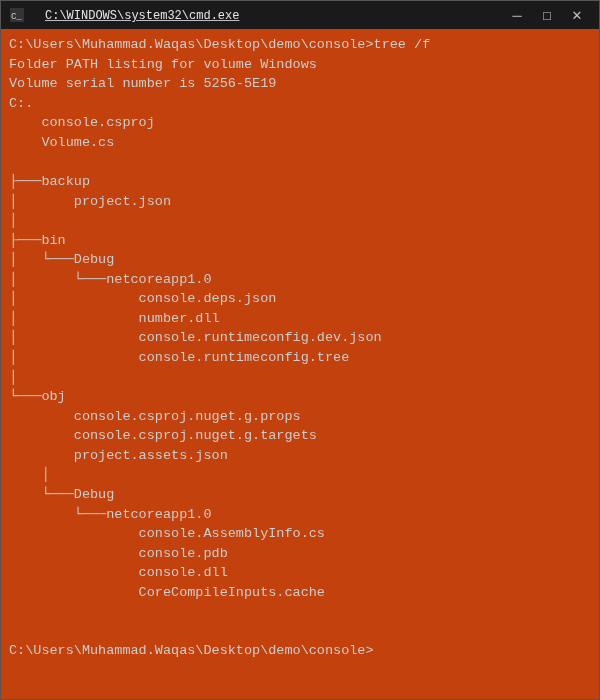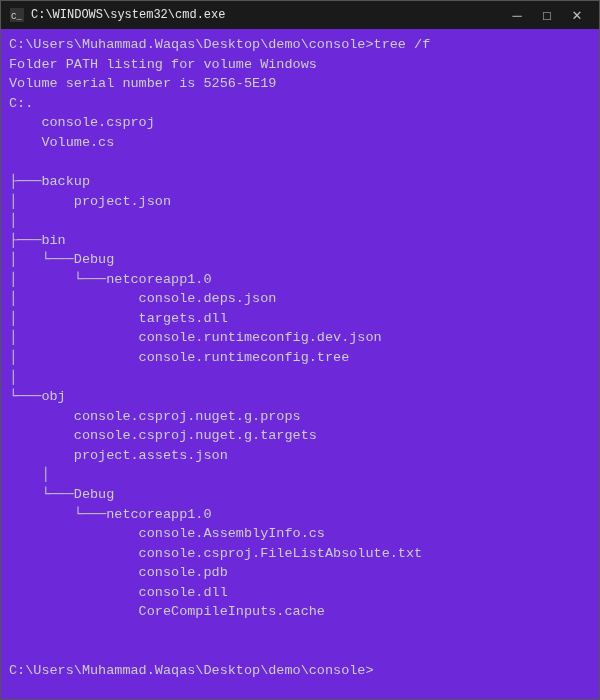--- a/index.html
+++ b/index.html
@@ -31,22 +31,23 @@
       display: flex;
       align-items: center;
       justify-content: space-between;
       padding: 0 8px;
       flex-shrink: 0;
       user-select: none;
     }
 
     .title-bar-left {
       display: flex;
-      align-items: center;
-      gap: 6px;
+      align-items: flex-end;
+      gap: 20px;
+      text-decoration: underline;
     }
 
     .title-bar-icon {
       width: 16px;
       height: 16px;
       display: flex;
       align-items: center;
       justify-content: center;
       font-size: 12px;
     }
@@ -68,21 +69,21 @@
       border: none;
       color: #c0c0c0;
       font-size: 13px;
       cursor: pointer;
       display: flex;
       align-items: center;
       justify-content: center;
     }
 
     .console-body {
-      background: #6d28d9;
+      background: #c2410c;
       color: #cccccc;
       flex: 1;
       padding: 6px 8px;
       font-size: 13.5px;
       line-height: 1.45;
       overflow-y: auto;
       overflow-x: hidden;
     }
 
     .console-body::-webkit-scrollbar {
@@ -134,33 +135,32 @@
       <div class="line">    console.csproj</div>
       <div class="line">    Volume.cs</div>
       <div class="line">&nbsp;</div>
       <div class="line">├───backup</div>
       <div class="line">│       project.json</div>
       <div class="line">│   </div>
       <div class="line">├───bin</div>
       <div class="line">│   └───Debug</div>
       <div class="line">│       └───netcoreapp1.0</div>
       <div class="line">│               console.deps.json</div>
-      <div class="line">│               targets.dll</div>
+      <div class="line">│               number.dll</div>
       <div class="line">│               console.runtimeconfig.dev.json</div>
       <div class="line">│               console.runtimeconfig.tree</div>
       <div class="line">│   </div>
       <div class="line">└───obj</div>
       <div class="line">        console.csproj.nuget.g.props</div>
       <div class="line">        console.csproj.nuget.g.targets</div>
       <div class="line">        project.assets.json</div>
       <div class="line">    │   </div>
       <div class="line">    └───Debug</div>
       <div class="line">        └───netcoreapp1.0</div>
       <div class="line">                console.AssemblyInfo.cs</div>
-      <div class="line">                console.csproj.FileListAbsolute.txt</div>
       <div class="line">                console.pdb</div>
       <div class="line">                console.dll</div>
       <div class="line">                CoreCompileInputs.cache</div>
       <div class="line">&nbsp;</div>
       <div class="line">&nbsp;</div>
       <div class="line">C:\Users\Muhammad.Waqas\Desktop\demo\console&gt;</div>
     </div>
 </div>
 
 </body></html>

